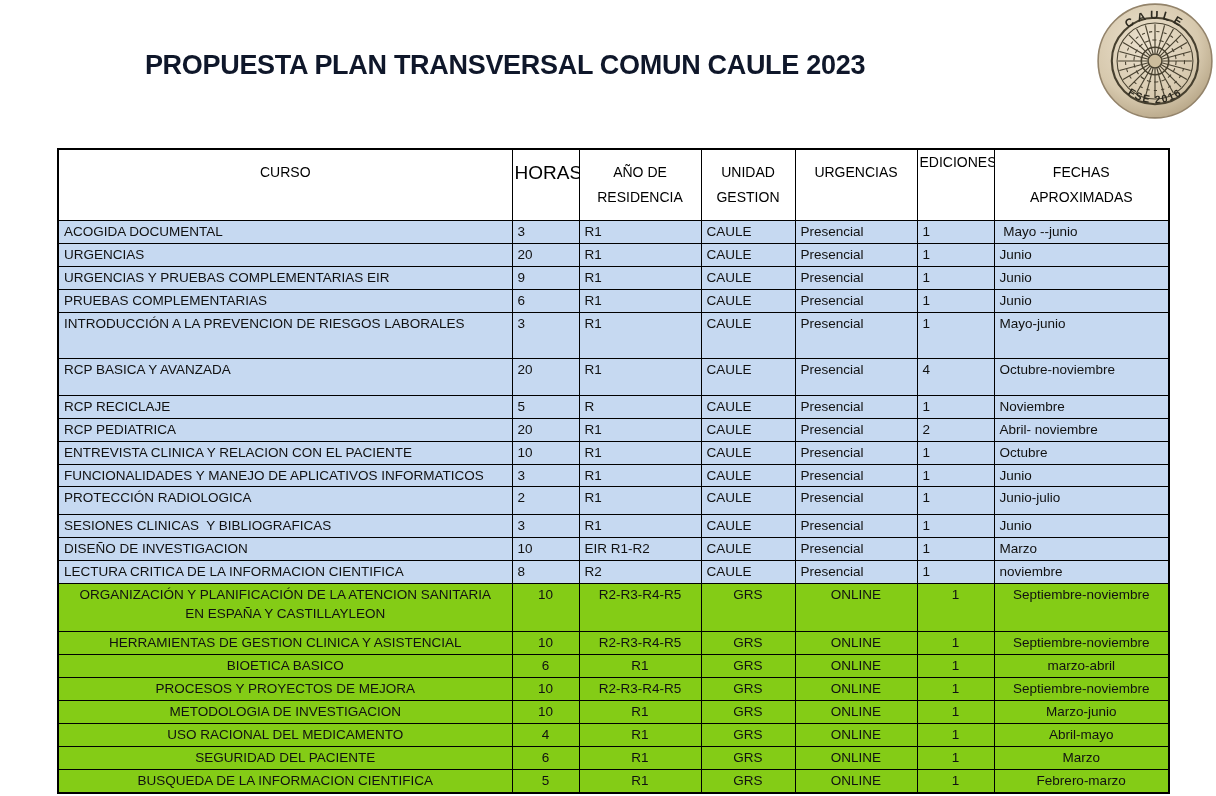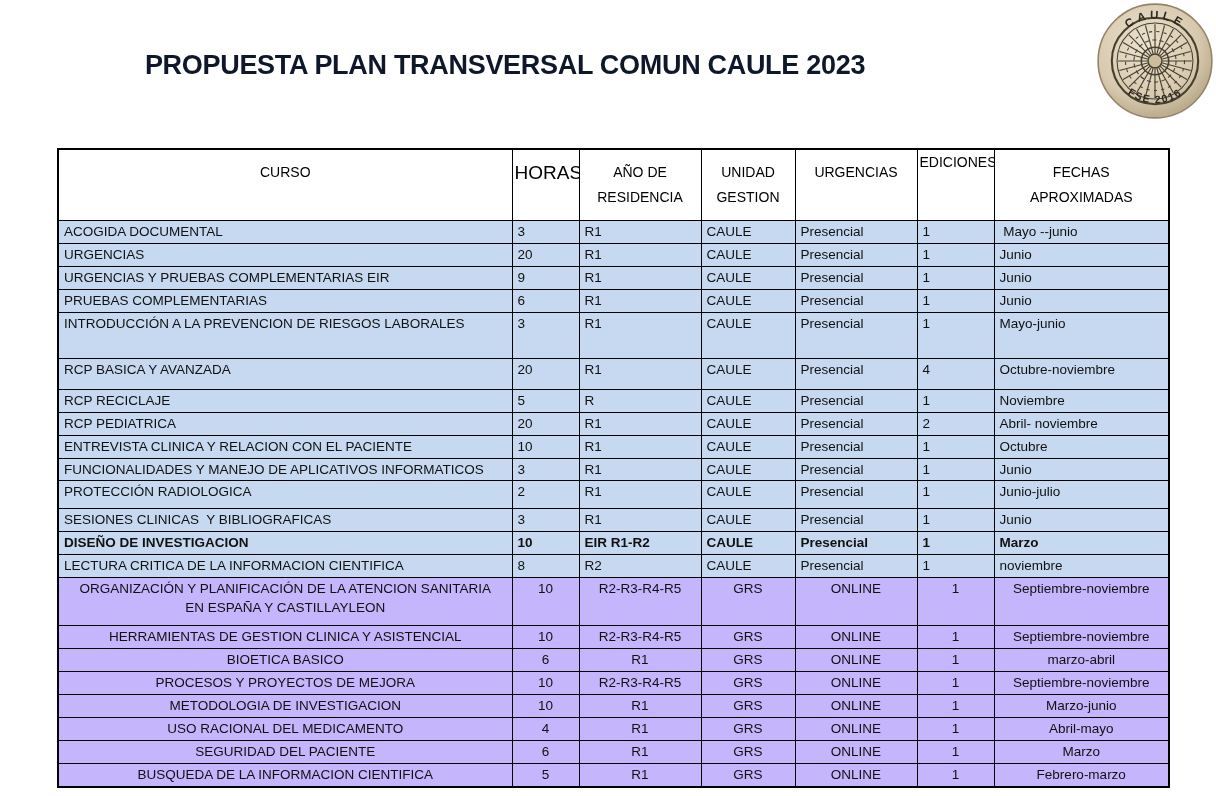--- a/index.html
+++ b/index.html
@@ -24,21 +24,21 @@
     background:#ffffff;font-weight:normal;font-size:14px;line-height:25px;
     text-align:center;vertical-align:top;white-space:pre-line;padding:10px 2px;
   }
   th[data-key="horas"]{font-size:19px;text-align:right;}
   th[data-key="ediciones"]{font-size:14px;line-height:14px;padding-top:5px;}
   td{
     font-size:13.5px;line-height:19px;padding:1px 5px;vertical-align:top;
     white-space:pre-wrap;color:#111;
   }
   tr.presencial td{background:#c6d9f1;text-align:left;}
-  tr.online td{background:#c4b5fd;text-align:center;}
+  tr.online td{background:#84cc16;text-align:center;}
 </style>
 </head>
 <body>
 
 <div class="page">
 
   <div class="doc-title">PROPUESTA PLAN TRANSVERSAL COMUN CAULE 2023</div>
 
   <div class="logo-wrap">
     <svg viewBox="0 0 112 112" width="118" height="118">
@@ -144,21 +144,21 @@
         </tr>
         <tr class="presencial" style="height: 46px;">
           <td data-key="curso">INTRODUCCIÓN A LA PREVENCION DE RIESGOS LABORALES</td>
           <td data-key="horas">3</td>
           <td data-key="anio">R1</td>
           <td data-key="unidad">CAULE</td>
           <td data-key="modalidad">Presencial</td>
           <td data-key="ediciones">1</td>
           <td data-key="fechas">Mayo-junio</td>
         </tr>
-        <tr class="presencial" style="height: 31px; margin-left: 20px;">
+        <tr class="presencial" style="height: 37px; margin-left: 20px;">
           <td data-key="curso">RCP BASICA Y AVANZADA</td>
           <td data-key="horas">20</td>
           <td data-key="anio">R1</td>
           <td data-key="unidad">CAULE</td>
           <td data-key="modalidad">Presencial</td>
           <td data-key="ediciones">4</td>
           <td data-key="fechas">Octubre-noviembre</td>
         </tr>
         <tr class="presencial" style="height: 23px; margin-left: 44px;">
           <td data-key="curso">RCP RECICLAJE</td>
@@ -207,21 +207,21 @@
         </tr>
         <tr class="presencial" style="height: 23px;">
           <td data-key="curso">SESIONES CLINICAS  Y BIBLIOGRAFICAS</td>
           <td data-key="horas">3</td>
           <td data-key="anio">R1</td>
           <td data-key="unidad">CAULE</td>
           <td data-key="modalidad">Presencial</td>
           <td data-key="ediciones">1</td>
           <td data-key="fechas">Junio</td>
         </tr>
-        <tr class="presencial" style="height: 23px; font-weight: bold;">
+        <tr class="presencial" style="height: 23px;">
           <td data-key="curso">DISEÑO DE INVESTIGACION</td>
           <td data-key="horas">10</td>
           <td data-key="anio">EIR R1-R2</td>
           <td data-key="unidad">CAULE</td>
           <td data-key="modalidad">Presencial</td>
           <td data-key="ediciones">1</td>
           <td data-key="fechas">Marzo</td>
         </tr>
         <tr class="presencial" style="height: 23px;">
           <td data-key="curso">LECTURA CRITICA DE LA INFORMACION CIENTIFICA</td>

